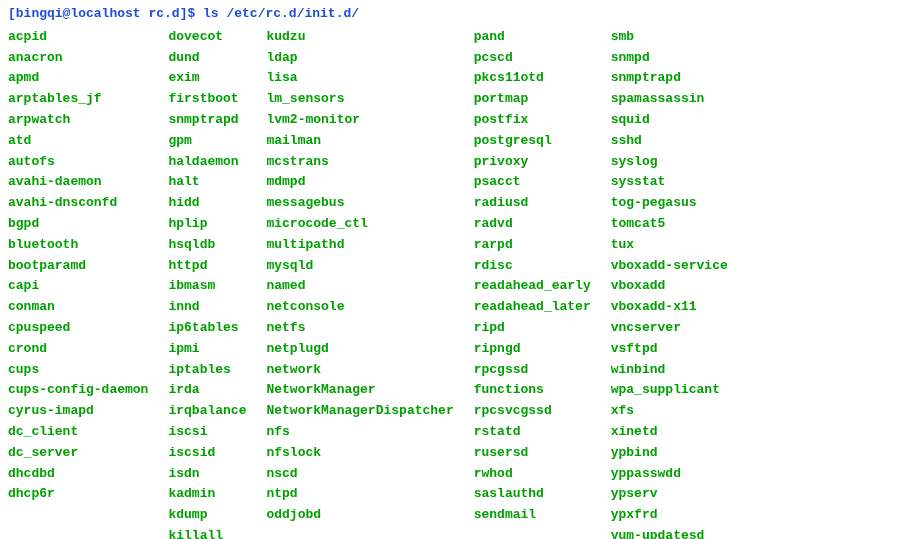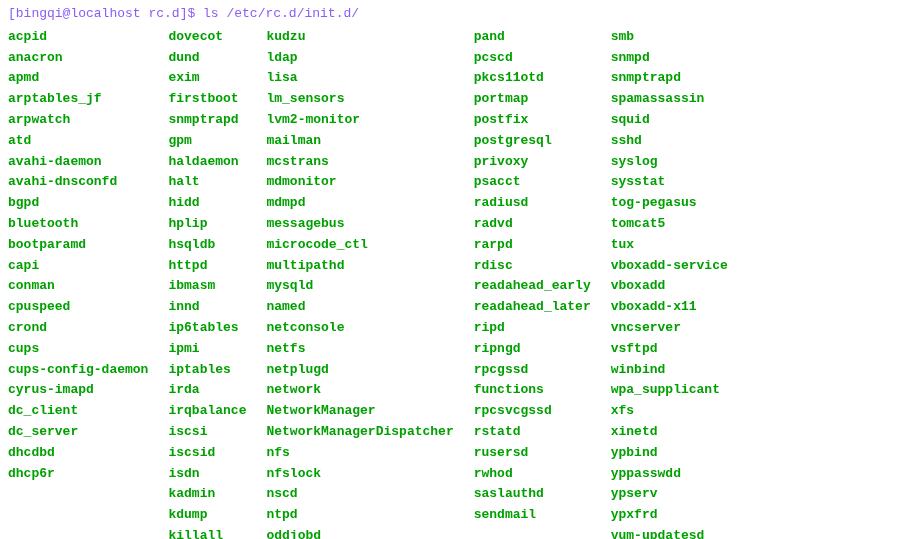--- a/index.html
+++ b/index.html
@@ -9,22 +9,22 @@
     }
     body {
       font-family: 'Courier New', Courier, monospace;
       font-size: 13px;
       background: #ffffff;
       padding: 4px 8px;
       white-space: nowrap;
       line-height: 1.6;
     }
     .prompt-line {
-      color: #8b5cf6;
-      font-weight: normal;
+      color: #1d4ed8;
+      font-weight: bold;
       margin-bottom: 2px;
     }
     .listing {
       display: flex;
       gap: 0;
     }
     .col {
       display: flex;
       flex-direction: column;
       padding-right: 20px;
@@ -40,20 +40,21 @@
 <div class="prompt-line">[bingqi@localhost rc.d]$ ls /etc/rc.d/init.d/</div>
 
 <div class="listing">
   <div class="col" id="col0">
       <span class="entry">acpid</span>
       <span class="entry">anacron</span>
       <span class="entry">apmd</span>
       <span class="entry">arptables_jf</span>
       <span class="entry">arpwatch</span>
       <span class="entry">atd</span>
+      <span class="entry">autofs</span>
       <span class="entry">avahi-daemon</span>
       <span class="entry">avahi-dnsconfd</span>
       <span class="entry">bgpd</span>
       <span class="entry">bluetooth</span>
       <span class="entry">bootparamd</span>
       <span class="entry">capi</span>
       <span class="entry">conman</span>
       <span class="entry">cpuspeed</span>
       <span class="entry">crond</span>
       <span class="entry">cups</span>
@@ -92,21 +93,20 @@
       <span class="entry">killall</span>
     </div>
   <div class="col" id="col2">
       <span class="entry">kudzu</span>
       <span class="entry">ldap</span>
       <span class="entry">lisa</span>
       <span class="entry">lm_sensors</span>
       <span class="entry">lvm2-monitor</span>
       <span class="entry">mailman</span>
       <span class="entry">mcstrans</span>
-      <span class="entry">mdmonitor</span>
       <span class="entry">mdmpd</span>
       <span class="entry">messagebus</span>
       <span class="entry">microcode_ctl</span>
       <span class="entry">multipathd</span>
       <span class="entry">mysqld</span>
       <span class="entry">named</span>
       <span class="entry">netconsole</span>
       <span class="entry">netfs</span>
       <span class="entry">netplugd</span>
       <span class="entry">network</span>

